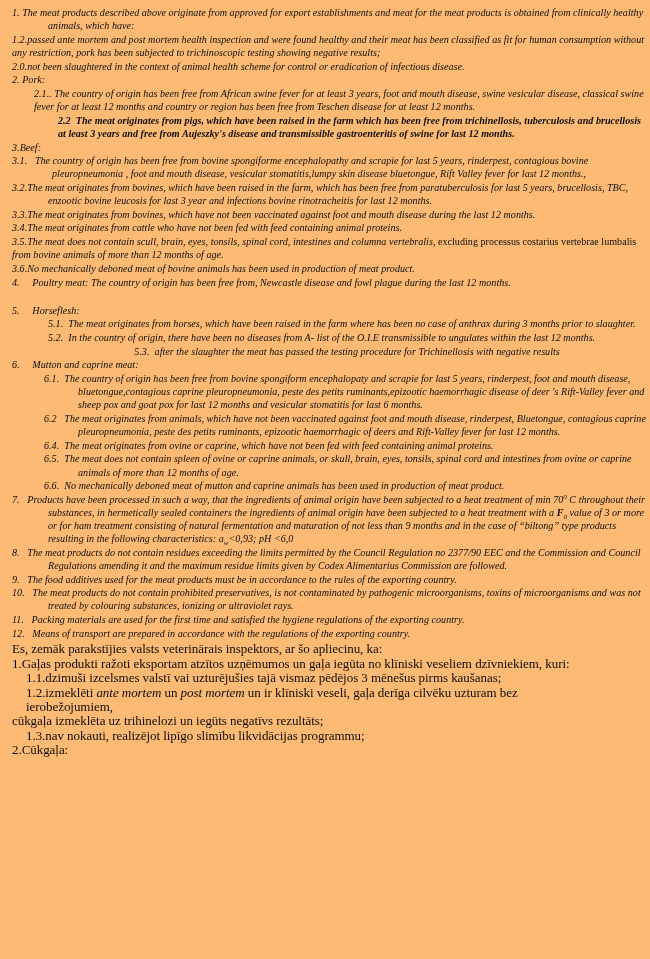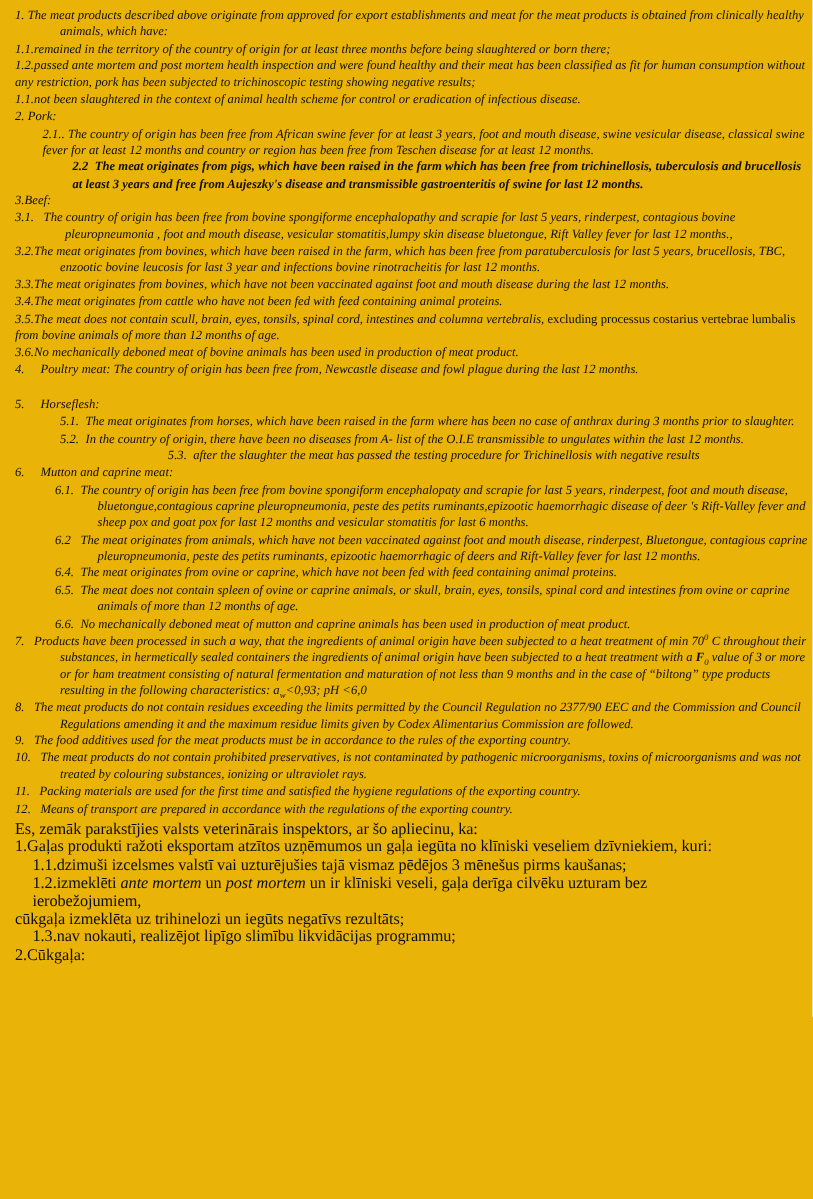--- a/index.html
+++ b/index.html
@@ -12,21 +12,21 @@
     height: 959px;
     overflow: hidden;
     font-family: "Liberation Serif", serif;
     color: #0d0d0d;
     -webkit-font-smoothing: none;
   }
   #page {
     position: relative;
     width: 650px;
     height: 959px;
-    background: #eab308;
+    background: #fdba74;
     padding: 0;
     box-sizing: border-box;
   }
   .doc-body {
     position: absolute;
     left: 12px;
     top: 6px;
     width: 634px;
   }
   
@@ -94,25 +94,24 @@
 </head>
 <body>
 
 <div id="page">
   <div class="doc-body">
 
     <div class="en">
 
       <p class="num-hang"><span>1.</span> <span>The meat products described above originate from approved for export establishments and meat for the meat products is obtained from clinically healthy animals, which have:</span></p>
 
-      <p class="sub1"><span>1.1.</span><span>remained in the territory of the  country of origin for at least three months before being slaughtered or born there;</span></p>
 
       <p class="sub1"><span>1.2.</span><span>passed ante mortem and post mortem health inspection and were found healthy and their meat has been classified as fit for human consumption without any restriction, pork has been subjected to trichinoscopic testing showing negative results;</span></p>
 
-      <p class="sub1"><span>1.1.</span><span>not been slaughtered in the context of animal health scheme for control or eradication of infectious disease.</span></p>
+      <p class="sub1"><span>2.0.</span><span>not been slaughtered in the context of animal health scheme for control or eradication of infectious disease.</span></p>
 
       <p class="lvl0h"><span>2.</span> <span>Pork:</span></p>
 
       <p class="hang-52" style="padding-left:22px;text-indent:0;"><span>2.1..</span> <span>The country of origin has been free from African swine fever for at least 3 years, foot and mouth disease, swine vesicular disease, classical swine fever for at least 12 months and country or region has been free from Teschen disease for at least 12 months.</span></p>
 
       <p class="sub-ind3"><span>2.2</span>&nbsp; <span>The meat originates from pigs, which have been raised in the farm which has been free from trichinellosis, tuberculosis and brucellosis at least 3 years and free from Aujeszky's disease and transmissible gastroenteritis of swine for last 12 months.</span></p>
 
       <p class="lvl0h"><span>3.</span><span>Beef:</span></p>
 
       <p style="padding-left:40px;text-indent:-40px;"><span>3.1.</span>&nbsp;&nbsp; <span>The country of origin has been free from bovine spongiforme encephalopathy and scrapie for last 5 years, rinderpest, contagious bovine pleuropneumonia , foot and mouth disease, vesicular stomatitis,lumpy skin disease bluetongue, Rift Valley fever for last 12 months.,</span></p>

